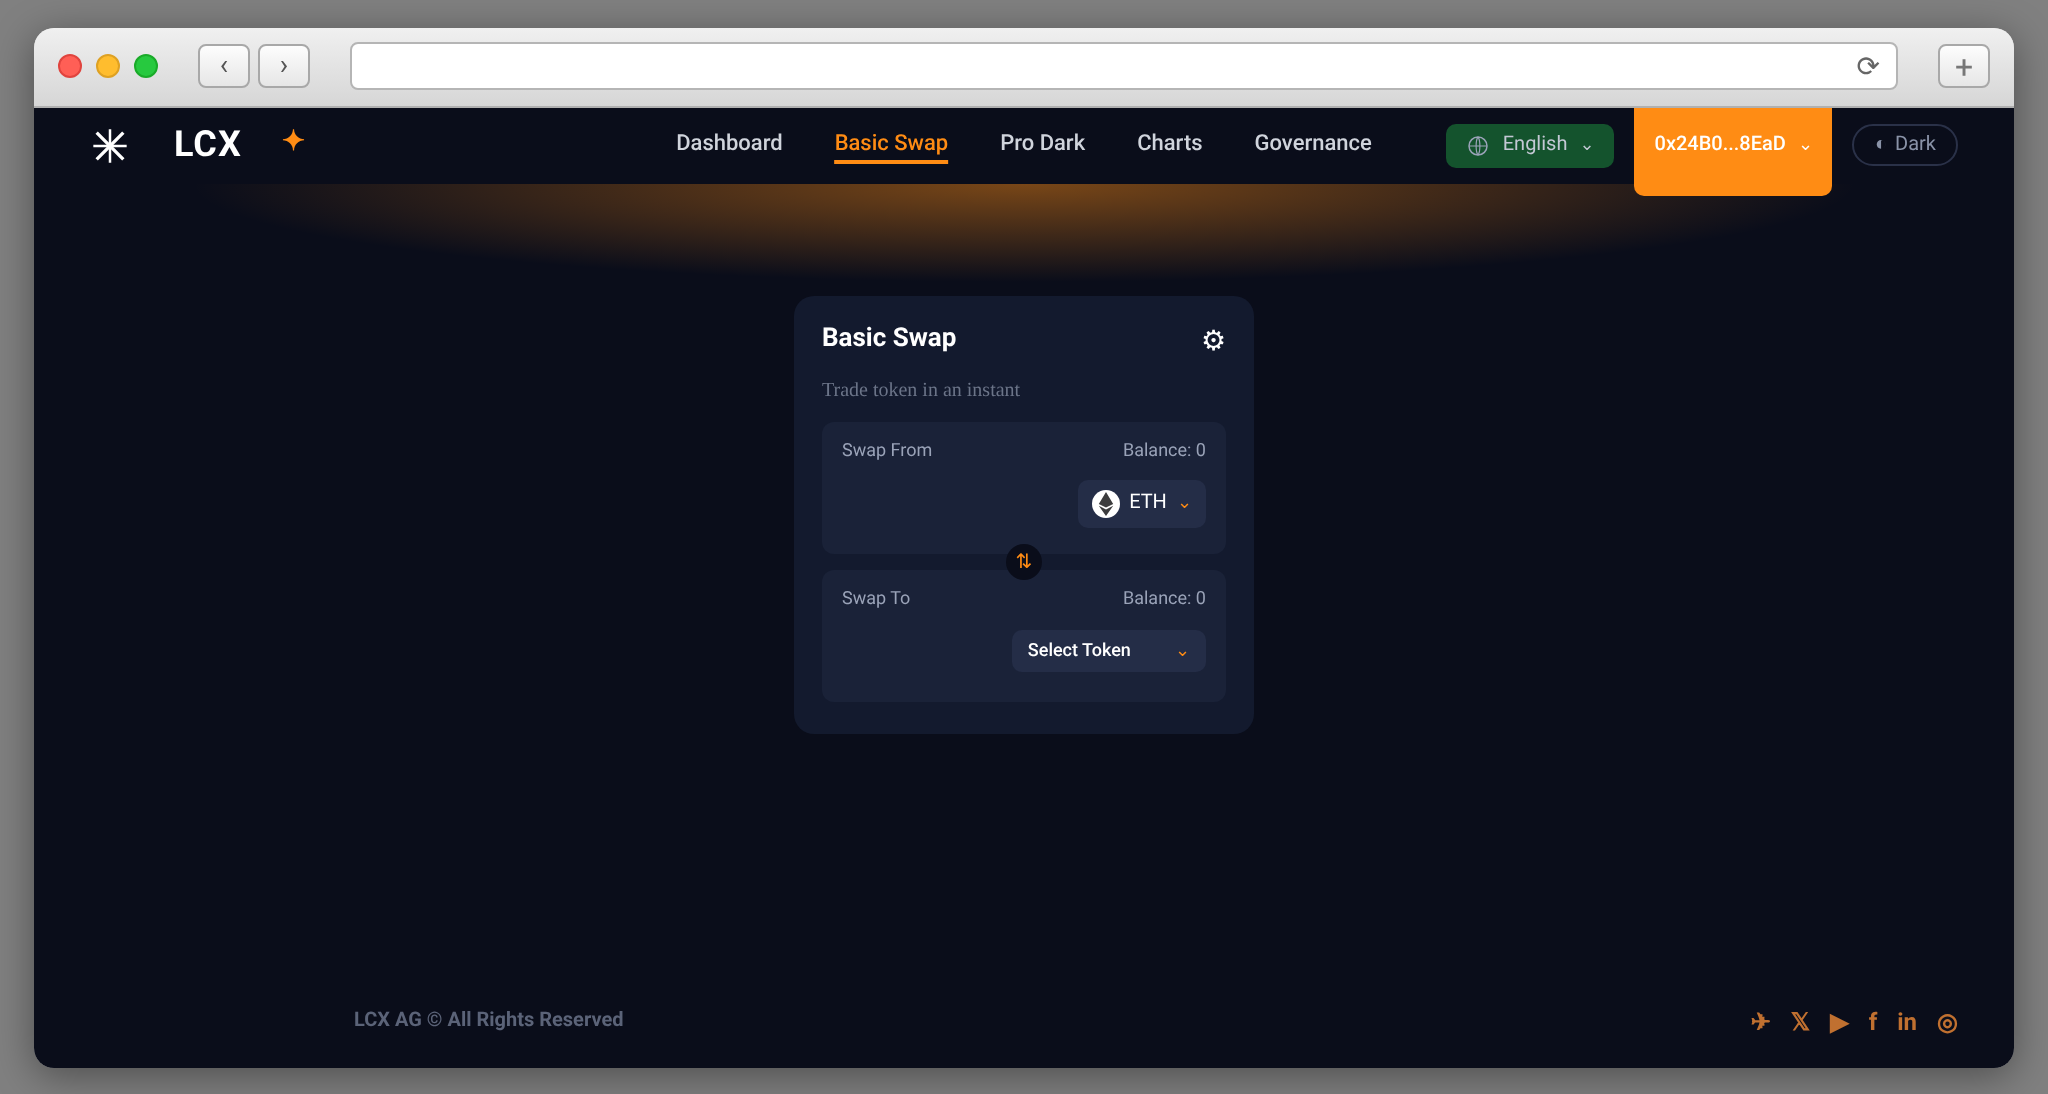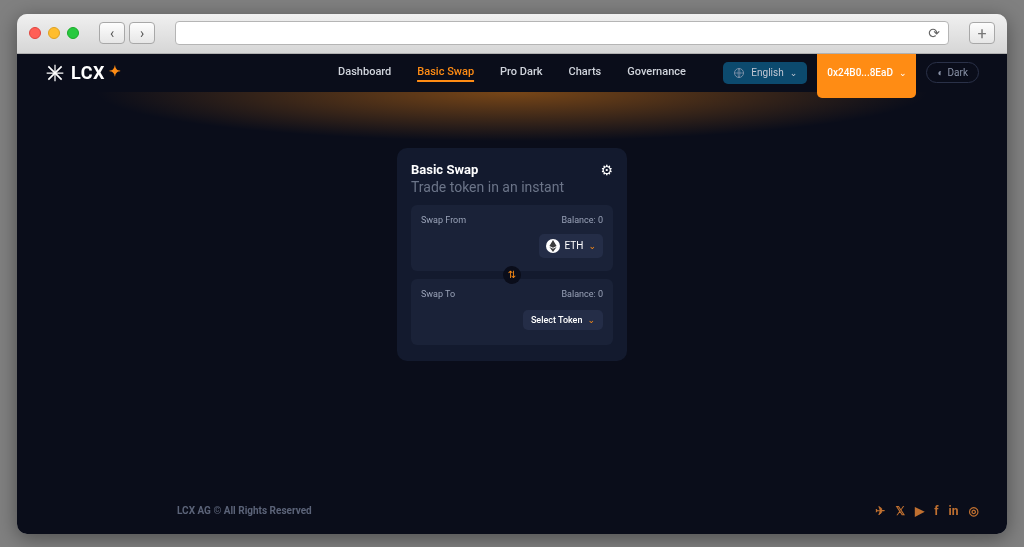--- a/index.html
+++ b/index.html
@@ -16,51 +16,51 @@
 .nav-btns { display: flex; gap: 4px; margin-left: 12px; }
 .nav-btn { width: 26px; height: 22px; background: linear-gradient(#fdfdfd,#e6e6e6); border: 1px solid #a8a8a8; border-radius: 4px; display: flex; align-items: center; justify-content: center; color: #555; font-size: 14px; cursor: pointer; }
 .url-bar { flex: 1; height: 24px; background: #fff; border: 1px solid #b5b5b5; border-radius: 4px; margin: 0 12px; display: flex; align-items: center; justify-content: flex-end; padding: 0 8px; }
 .refresh-icon { font-size: 14px; color: #666; }
 .new-tab { width: 26px; height: 22px; background: linear-gradient(#fdfdfd,#e6e6e6); border: 1px solid #a8a8a8; border-radius: 4px; display:flex; align-items:center; justify-content:center; color:#777; font-size:16px; cursor:pointer; }
 
 .app-content { flex: 1; background: #0a0d1a; position: relative; overflow: hidden; }
 .top-glow { position: absolute; top: 38px; left: 0; right: 0; height: 70px; background: radial-gradient(ellipse 60% 100% at 50% 0%, rgba(255,140,20,0.45), rgba(255,140,20,0) 70%); pointer-events: none; }
 
 .topbar { height: 38px; display: flex; align-items: center; padding: 0 28px; background: #0a0d1a; position: relative; z-index: 2; }
-.logo { display: flex; align-items: center; gap: 6px; color: #fff; font-weight: 700; font-size: 18px; letter-spacing: 0.5px; }
+.logo { display: flex; align-items: center; gap: 22px; color: #fff; font-weight: 700; font-size: 18px; letter-spacing: 0.5px; }
 .logo-mark { width: 20px; height: 20px; position: relative; }
 .logo-mark svg { width: 100%; height: 100%; }
 .logo-accent { color: #ff8c14; font-size: 14px; margin-left: -2px; position: relative; top: -2px; }
 
 .nav-links { display: flex; gap: 26px; margin-left: auto; margin-right: auto; position: absolute; left: 50%; transform: translateX(-50%); }
 .nav-link { color: #d0d4dc; font-size: 11px; font-weight: 500; cursor: pointer; padding: 2px 0; white-space: nowrap; }
 .nav-link.active { color: #ff8c14; border-bottom: 2px solid #ff8c14; }
 
 .topbar-right { display: flex; align-items: center; gap: 10px; margin-left: auto; }
-.lang-picker { display: flex; align-items: center; gap: 6px; background: #0c4a6e; border-radius: 5px; padding: 5px 10px; color: #c3c8d4; font-size: 10px; cursor: pointer; }
+.lang-picker { display: flex; align-items: center; gap: 6px; background: #14532d; border-radius: 5px; padding: 5px 10px; color: #c3c8d4; font-size: 10px; cursor: pointer; }
 .globe-icon { width: 12px; height: 12px; }
 .chev { font-size: 9px; }
 .wallet-btn { background: #ff8c14; color: #fff; font-size: 10px; font-weight: 500; padding: 20px 10px; border-radius: 5px; display: flex; align-items: center; gap: 6px; cursor: pointer; }
 .theme-btn { display: flex; align-items: center; gap: 4px; color: #8a93a8; font-size: 10px; border: 1px solid #2a3148; border-radius: 12px; padding: 4px 10px; cursor: pointer; }
 
 .swap-card { width: 230px; background: #131a2e; border-radius: 10px; margin: 56px auto 0; padding: 14px 14px 16px; position: relative; z-index: 3; }
 .swap-header { display: flex; justify-content: space-between; align-items: flex-start; margin-bottom: 10px; }
 .swap-title { color: #fff; font-size: 13px; font-weight: 700; }
-.swap-subtitle { color: #6b7488; font-size: 14px; margin-top: 2px; }
+.swap-subtitle { color: #6b7488; font-size: 10px; margin-top: 13px; font-family: Liberation Serif, serif; }
 .gear-btn { color: #fff; font-size: 14px; cursor: pointer; }
 
 .swap-box { background: #1a2238; border-radius: 6px; padding: 10px 10px 12px; margin-top: 8px; position: relative; }
 .swap-box-header { display: flex; justify-content: space-between; font-size: 9px; color: #9aa3b8; margin-bottom: 8px; }
 .swap-box-body { display: flex; justify-content: space-between; align-items: center; min-height: 26px; }
 .cursor-line { width: 1px; height: 14px; background: #fff; }
 .token-btn { display: flex; align-items: center; gap: 5px; background: #242d47; border-radius: 5px; padding: 5px 7px; cursor: pointer; color: #fff; font-size: 10px; font-weight: 400; }
 .token-icon { width: 14px; height: 14px; border-radius: 50%; background: #fff; display: flex; align-items: center; justify-content: center; }
 .token-icon svg { width: 8px; height: 12px; }
 .token-chev { color: #ff8c14; font-size: 9px; }
-.select-token-btn { display: flex; align-items: flex-end; gap: 5px; background: #242d47; border-radius: 5px; padding: 5px 8px; cursor: pointer; color: #fff; font-size: 9px; font-weight: 500; }
+.select-token-btn { display: flex; align-items: flex-end; gap: 22px; background: #242d47; border-radius: 5px; padding: 5px 8px; cursor: pointer; color: #fff; font-size: 9px; font-weight: 500; }
 
 .swap-arrow { width: 18px; height: 18px; background: #0a0d1a; border-radius: 50%; display: flex; align-items: center; justify-content: center; color: #ff8c14; font-size: 10px; position: absolute; bottom: -13px; left: 50%; transform: translateX(-50%); z-index: 4; cursor: pointer; }
 
 .swap-action { background: #ff8c14; color: #fff; font-size: 10px; font-weight: 600; text-align: center; padding: 10px; border-radius: 5px; margin-top: 34px; cursor: pointer; }
 
 .footer { position: absolute; bottom: 16px; left: 0; right: 0; padding: 0 28px 0 160px; display: flex; justify-content: space-between; align-items: center; color: #5b6378; font-size: 10px; font-weight: bold; }
 .social-icons { display: flex; gap: 10px; color: #c07030; font-size: 12px; }
 .social-icons span { cursor: pointer; }
 </style>
 </head>

